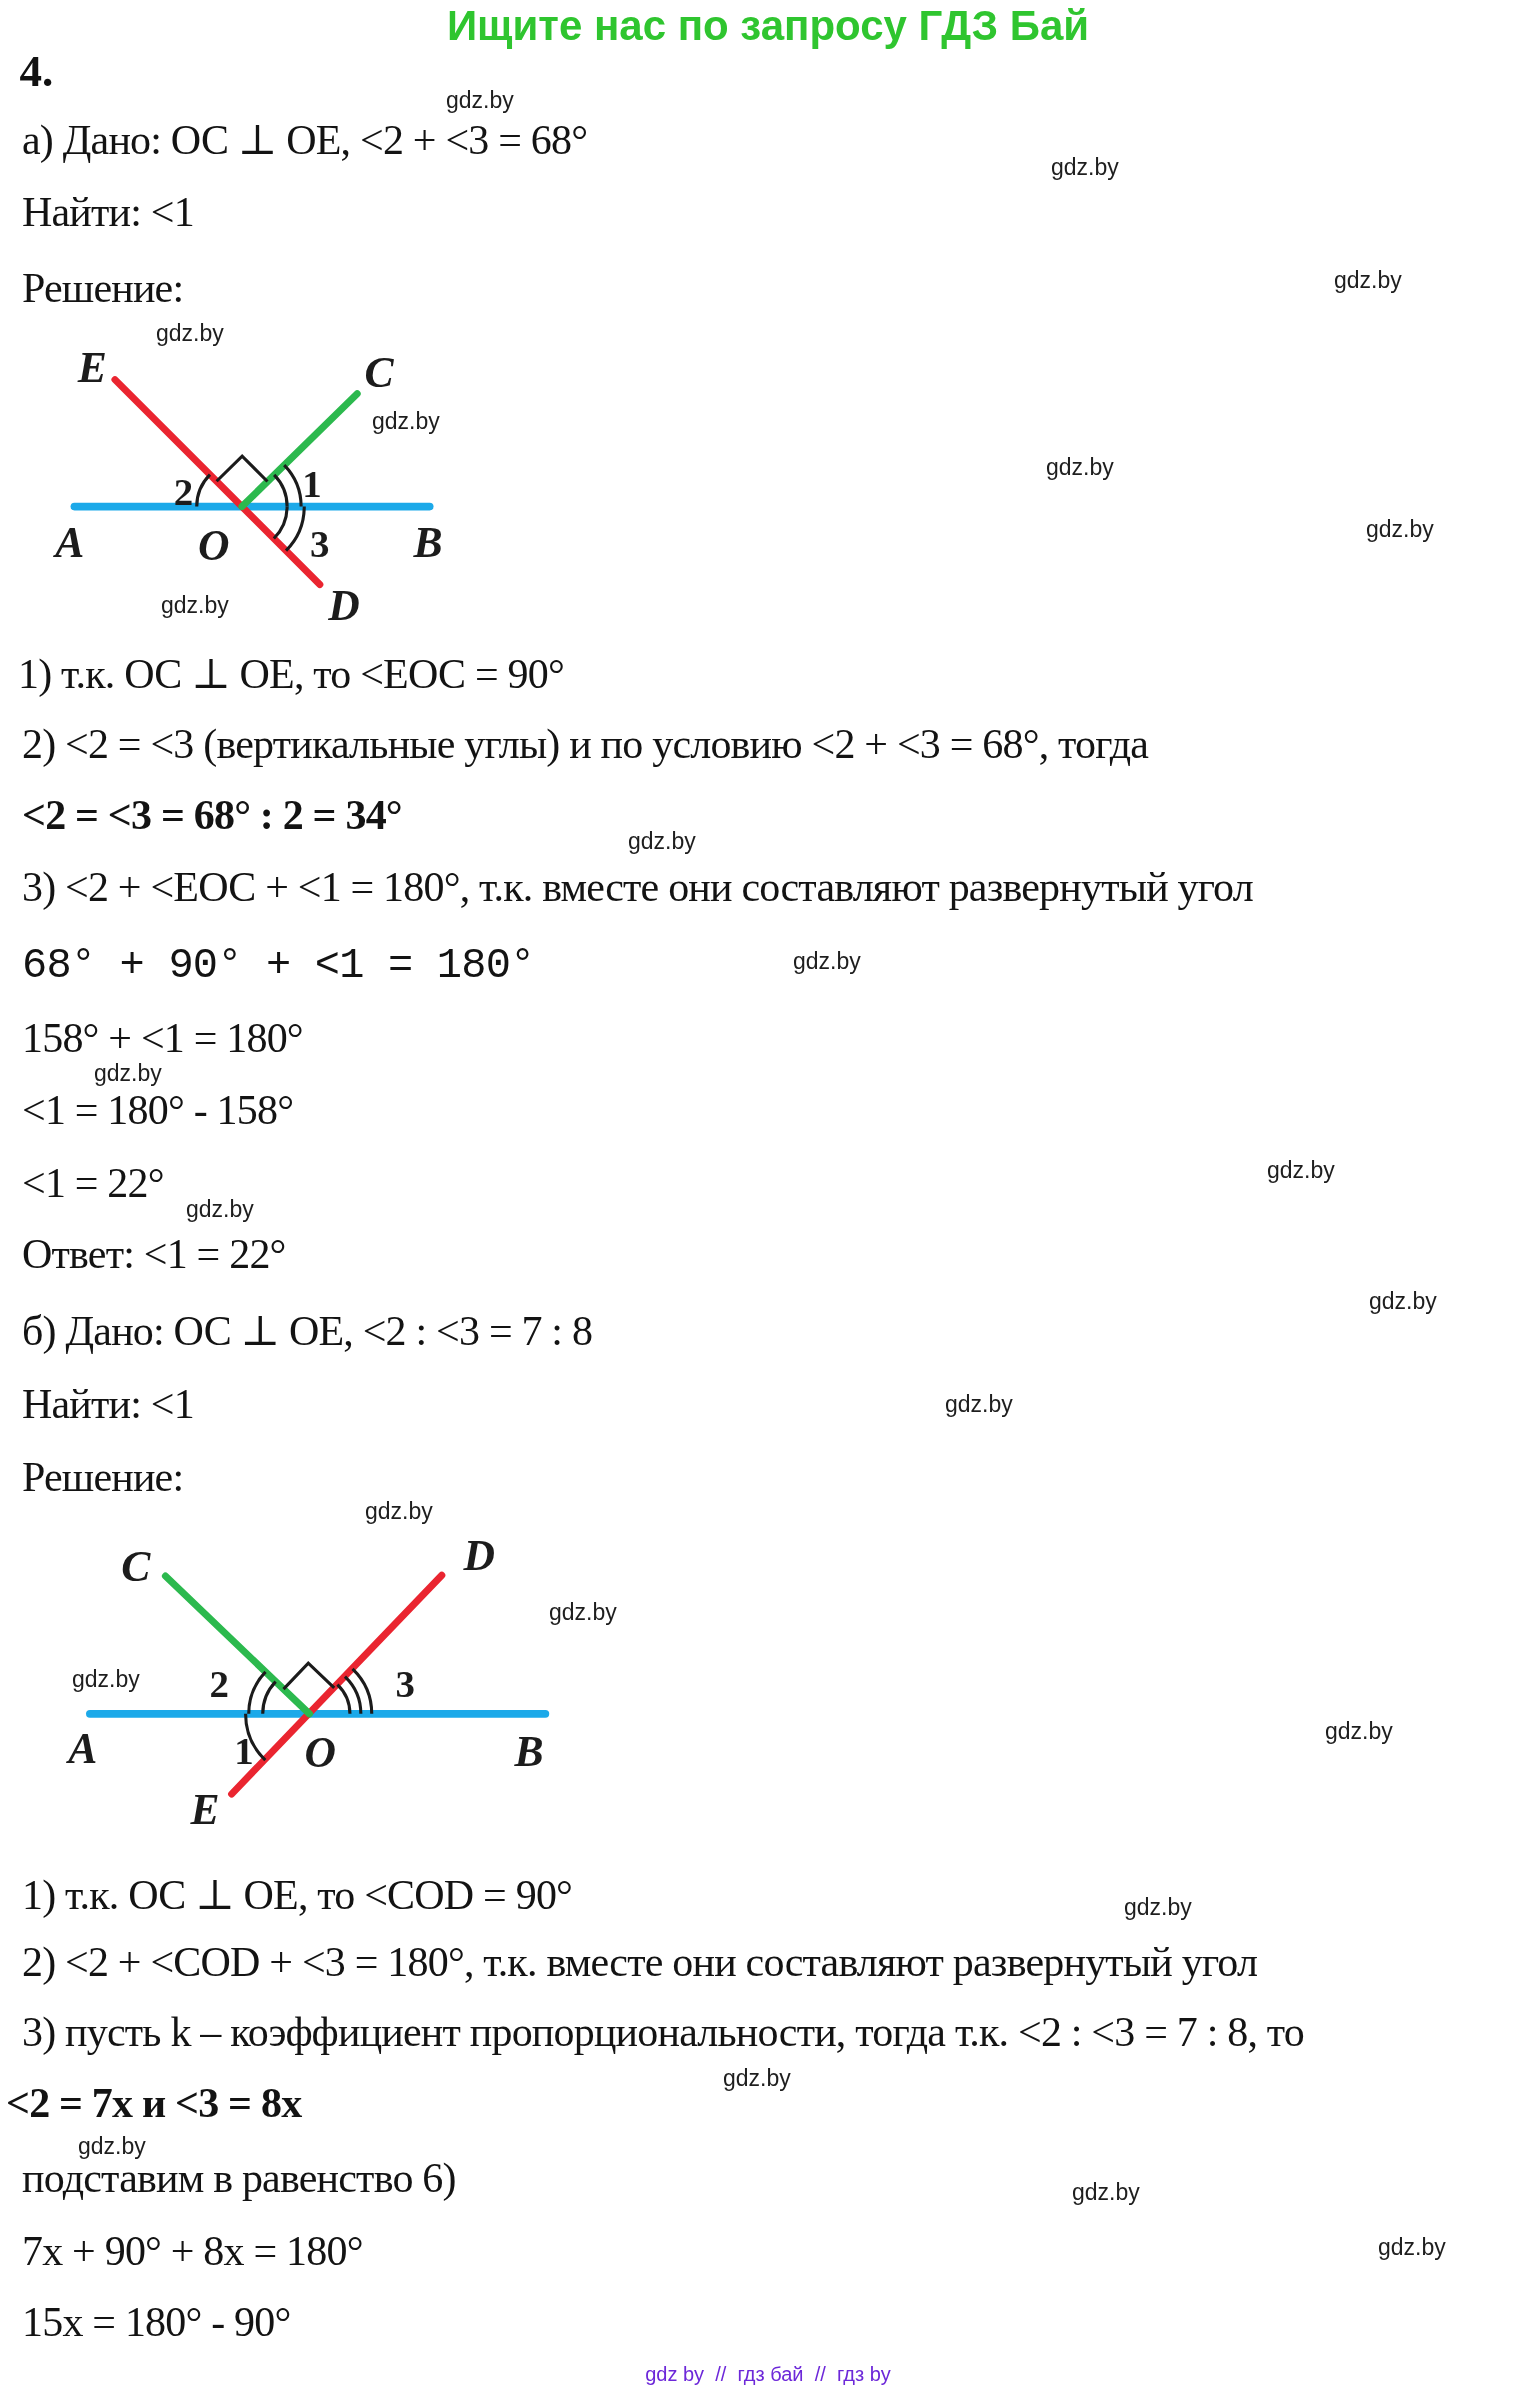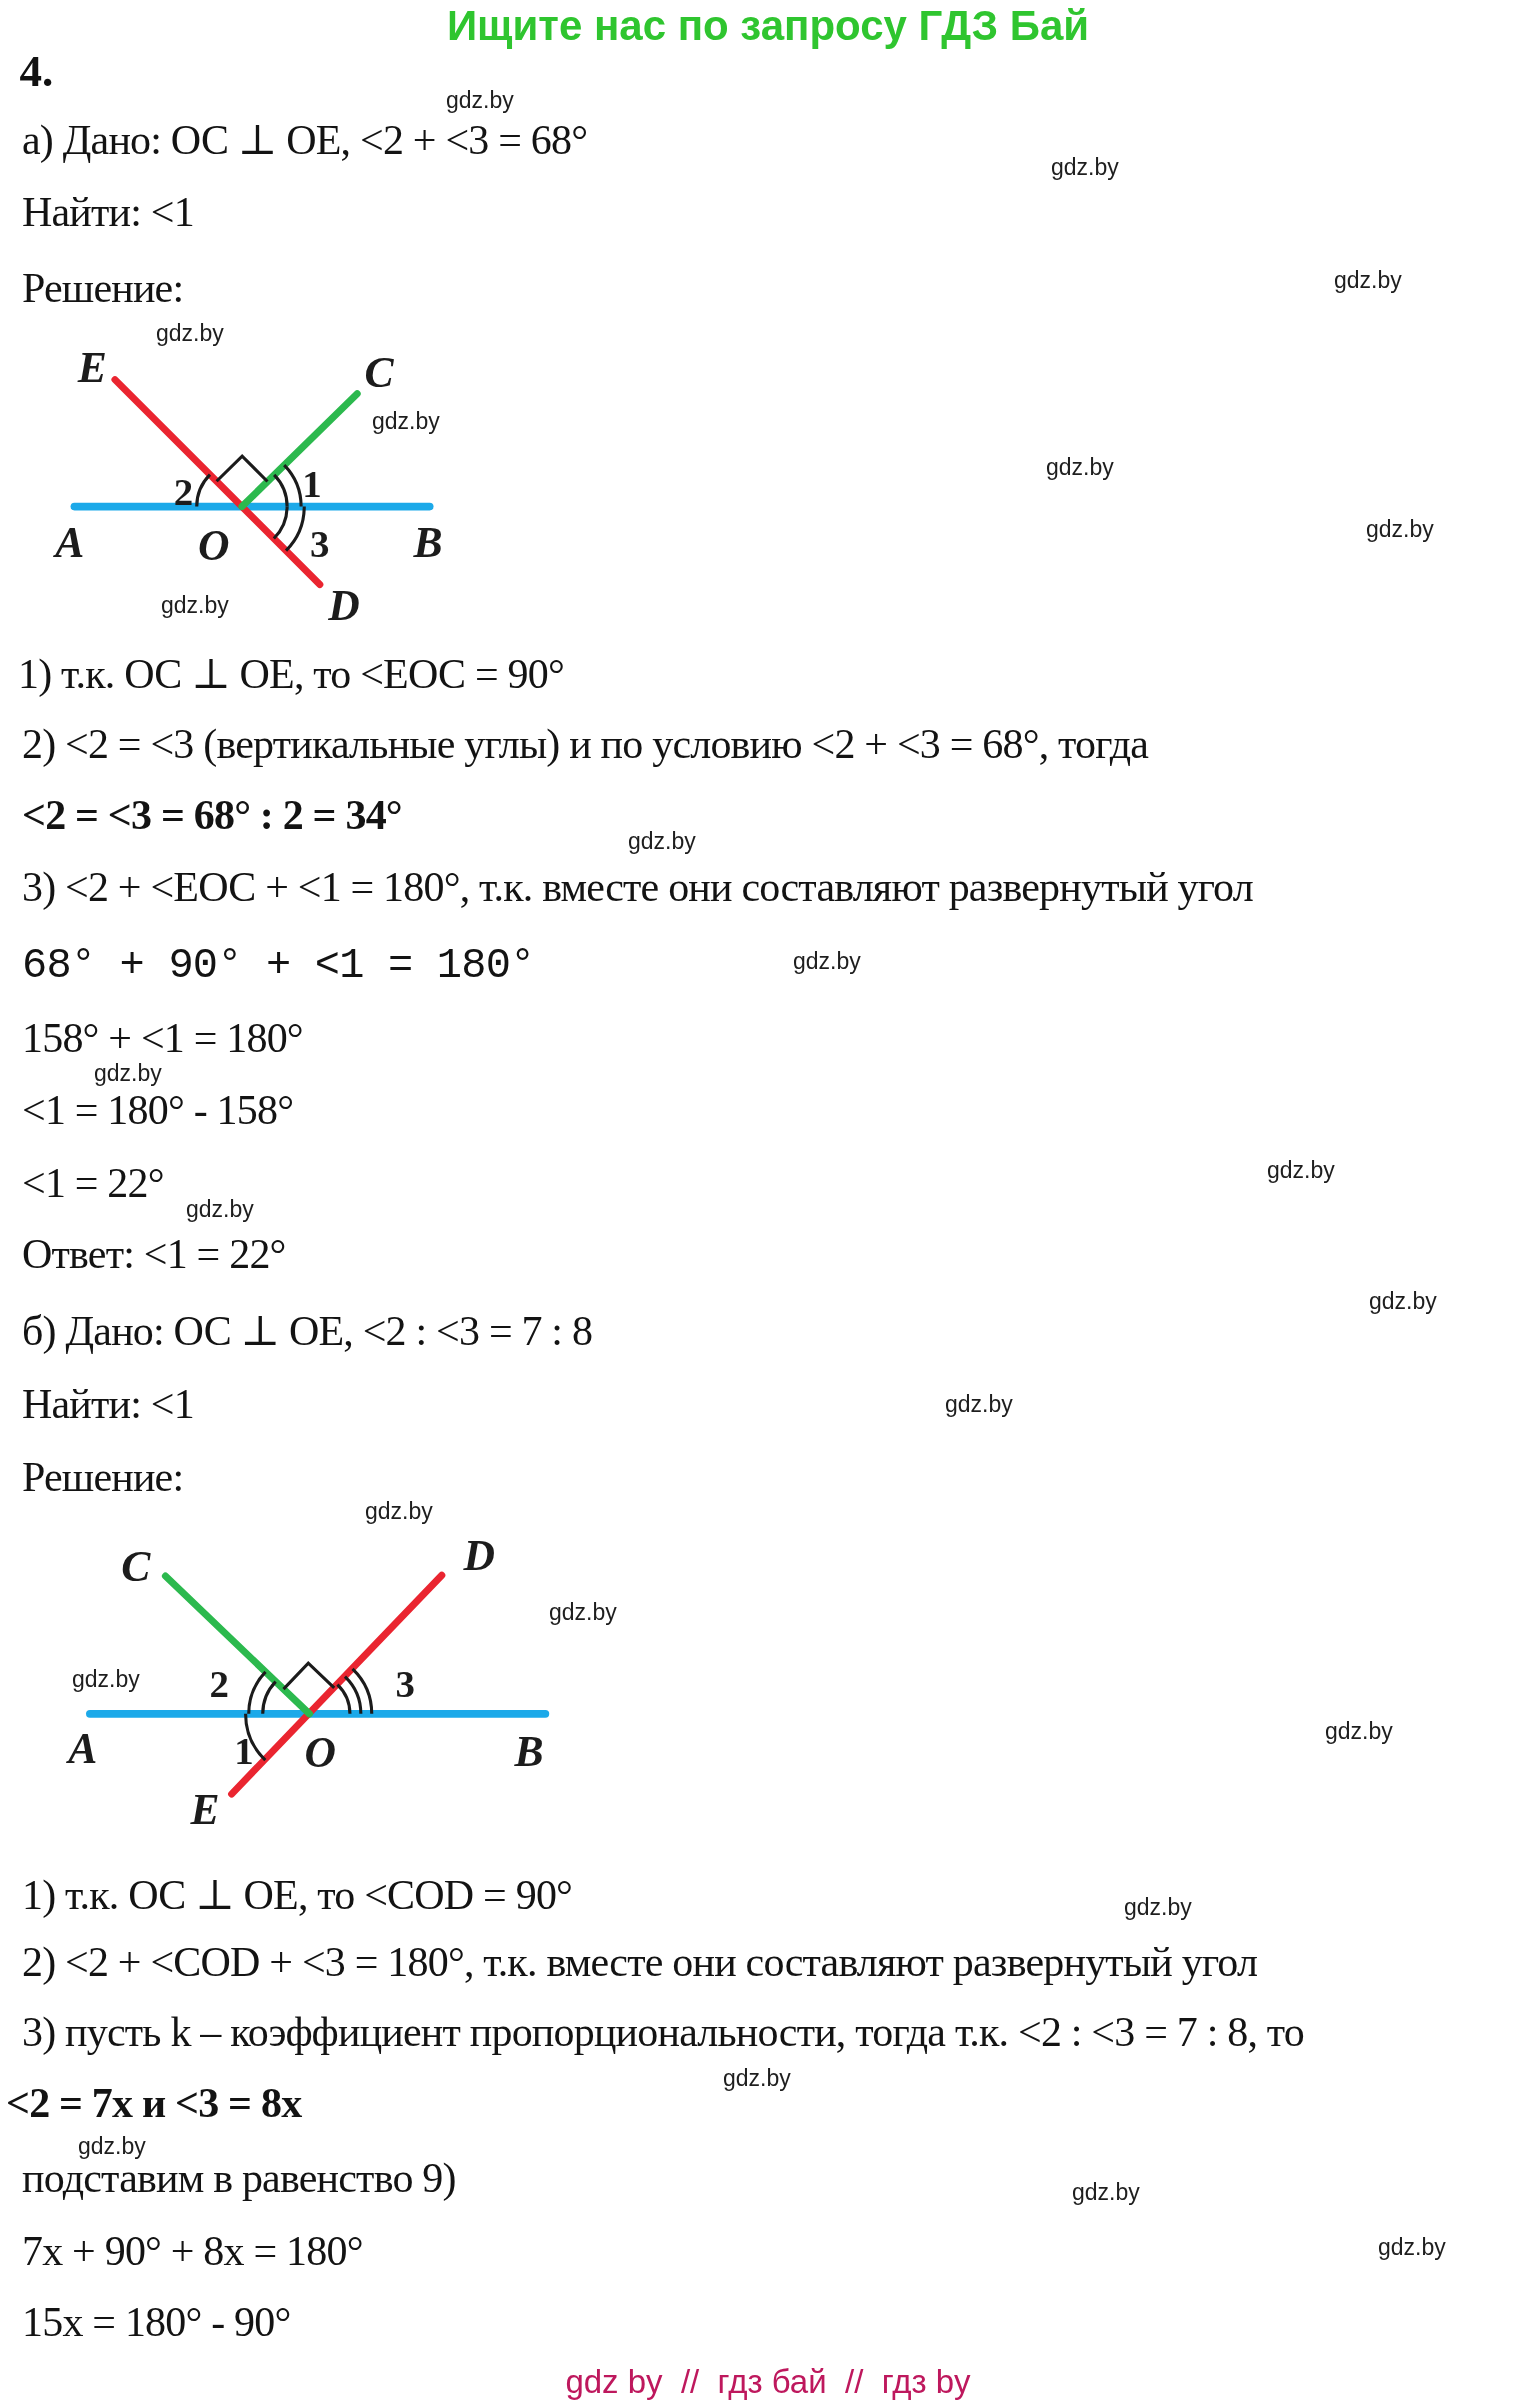--- a/index.html
+++ b/index.html
@@ -8,21 +8,21 @@
   .abs{position:absolute;}
   .tl{position:absolute;font-family:"Liberation Serif","DejaVu Serif",serif;
       font-size:42px;color:#131313;white-space:pre;letter-spacing:-0.8px;line-height:1.1;}
   .wm{position:absolute;font-family:"Liberation Sans","DejaVu Sans",sans-serif;
       font-size:23px;color:#1e1e1e;white-space:pre;}
   .hdr{position:absolute;top:1.6px;left:768px;transform:translateX(-50%);
        font-family:"Liberation Sans","DejaVu Sans",sans-serif;
        font-weight:bold;font-size:42px;color:#2fc52f;white-space:pre;}
   .ftr{position:absolute;top:2363px;left:768px;transform:translateX(-50%);
        font-family:"Liberation Sans","DejaVu Sans",sans-serif;
-       font-size:33px;color:#be185d;white-space:pre;}
+       font-size:20px;color:#6d28d9;white-space:pre;}
   .pnum{position:absolute;left:19.5px;top:45px;font-weight:bold;font-size:45px;color:#111;}
   svg .lbl{font-family:"Liberation Serif","DejaVu Serif",serif;
            font-style:italic;font-weight:700;font-size:56px;fill:#1c1c1c;}
   svg .ang{font-family:"Liberation Serif","DejaVu Serif",serif;
            font-weight:700;font-size:50px;fill:#1c1c1c;}
   svg .arc{fill:none;stroke:#1b1b1b;stroke-width:4;}
 </style>
 </head>
 <body>
 
@@ -88,21 +88,21 @@
   <text class="lbl" x="203" y="391" text-anchor="middle">E</text>
   <text class="ang" x="221" y="227" text-anchor="middle">2</text>
   <text class="ang" x="253" y="313" text-anchor="middle">1</text>
   <text class="ang" x="460" y="227" text-anchor="middle">3</text>
 </svg>
 
 <div class="tl" style="left:22px;top:1872px;">1) т.к. ОС ⊥ ОЕ, то &lt;COD = 90°</div>
 <div class="tl" style="left:22px;top:1939px;">2) &lt;2 + &lt;COD + &lt;3 = 180°, т.к. вместе они составляют развернутый угол</div>
 <div class="tl" style="left:22px;top:2009px;">3) пусть k – коэффициент пропорциональности, тогда т.к. &lt;2 : &lt;3 = 7 : 8, то</div>
 <div class="tl" style="left:6px;top:2080px;font-weight:bold;">&lt;2 = 7x и &lt;3 = 8x</div>
-<div class="tl" style="left:22px;top:2155px;">подставим в равенство 9)</div>
+<div class="tl" style="left:22px;top:2155px;">подставим в равенство 6)</div>
 <div class="tl" style="left:22px;top:2228px;">7x + 90° + 8x = 180°</div>
 <div class="tl" style="left:22px;top:2299px;">15x = 180° - 90°</div>
 
 <div class="wm" style="left:446px;top:87px;">gdz.by</div>
 <div class="wm" style="left:1051px;top:154px;">gdz.by</div>
 <div class="wm" style="left:1334px;top:267px;">gdz.by</div>
 <div class="wm" style="left:156px;top:320px;">gdz.by</div>
 <div class="wm" style="left:372px;top:408px;">gdz.by</div>
 <div class="wm" style="left:1046px;top:454px;">gdz.by</div>
 <div class="wm" style="left:1366px;top:516px;">gdz.by</div>

